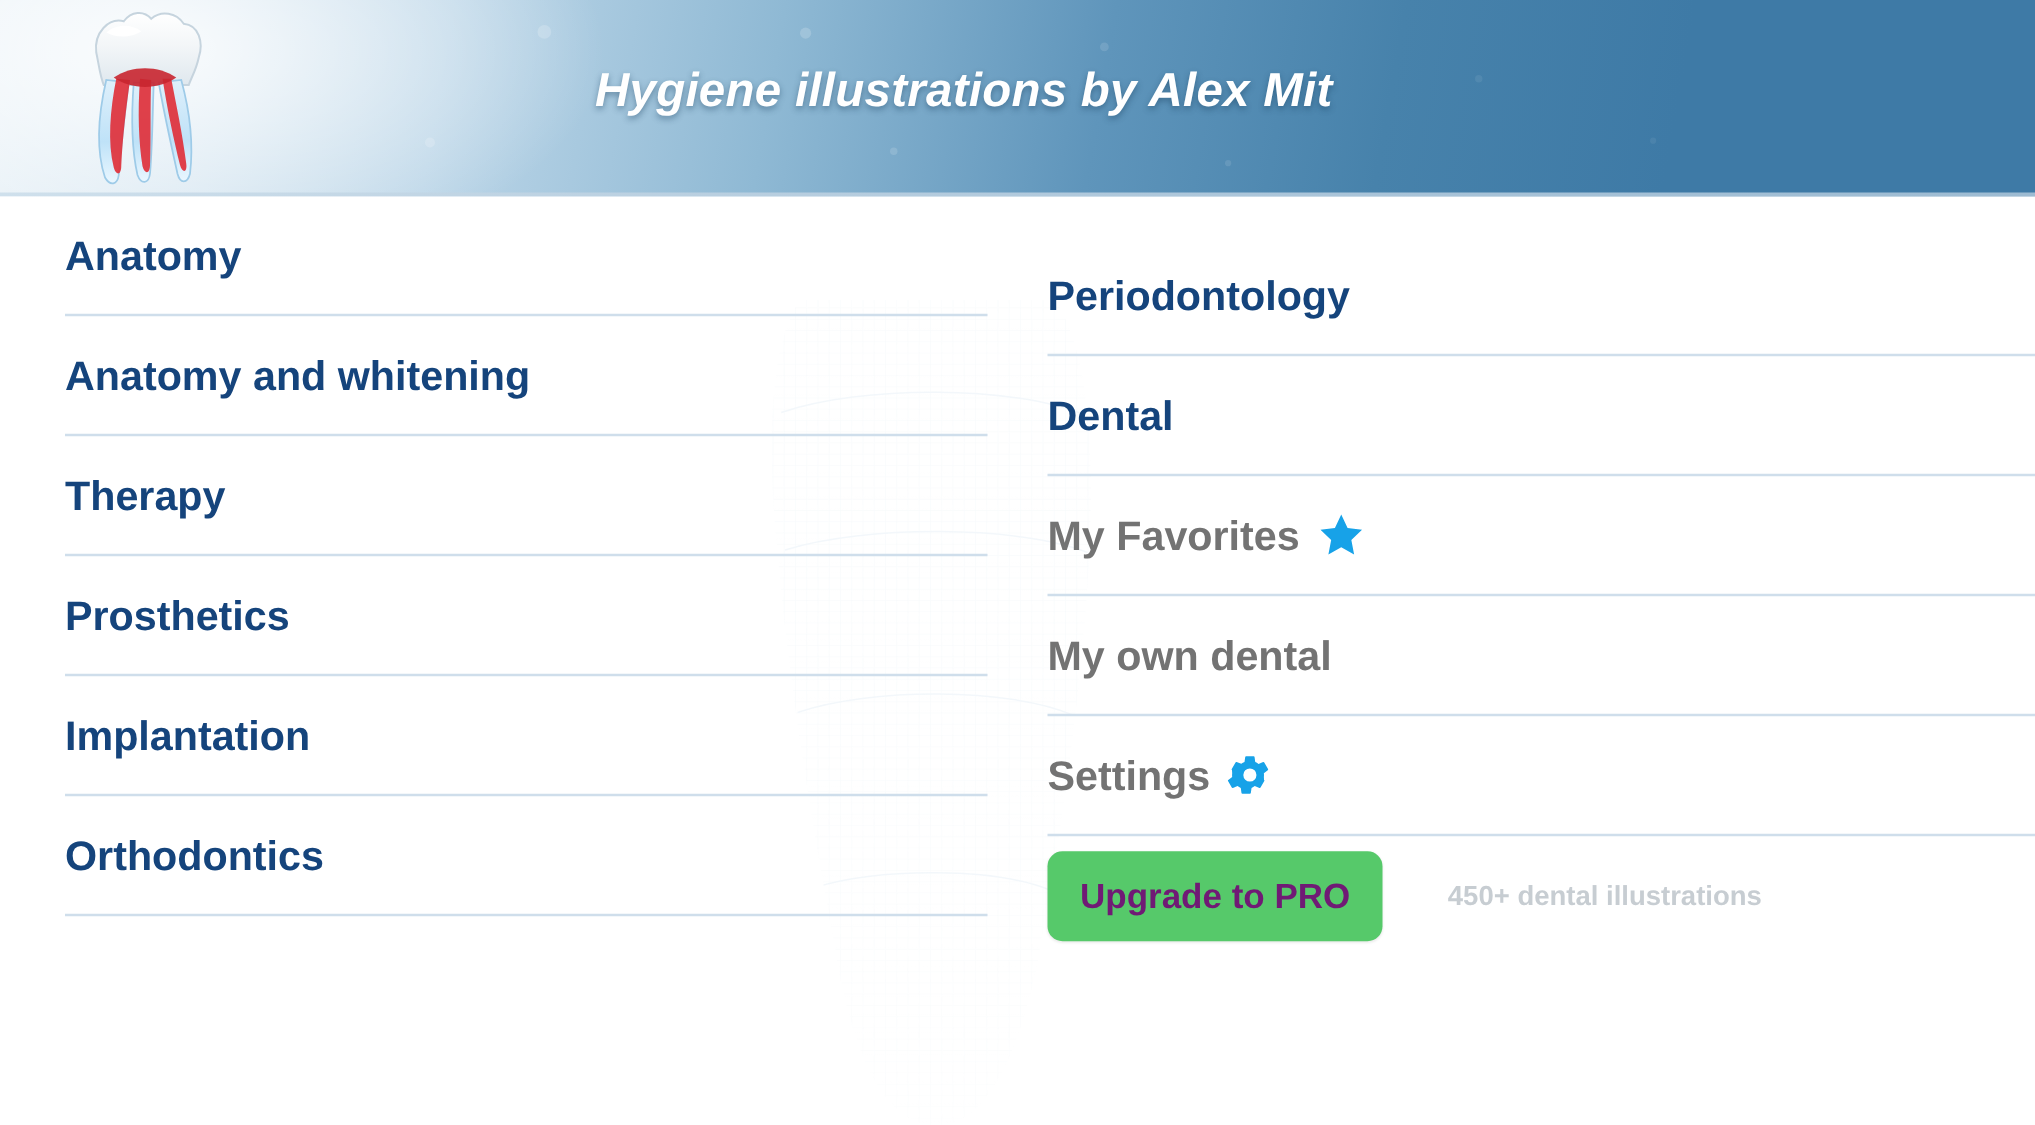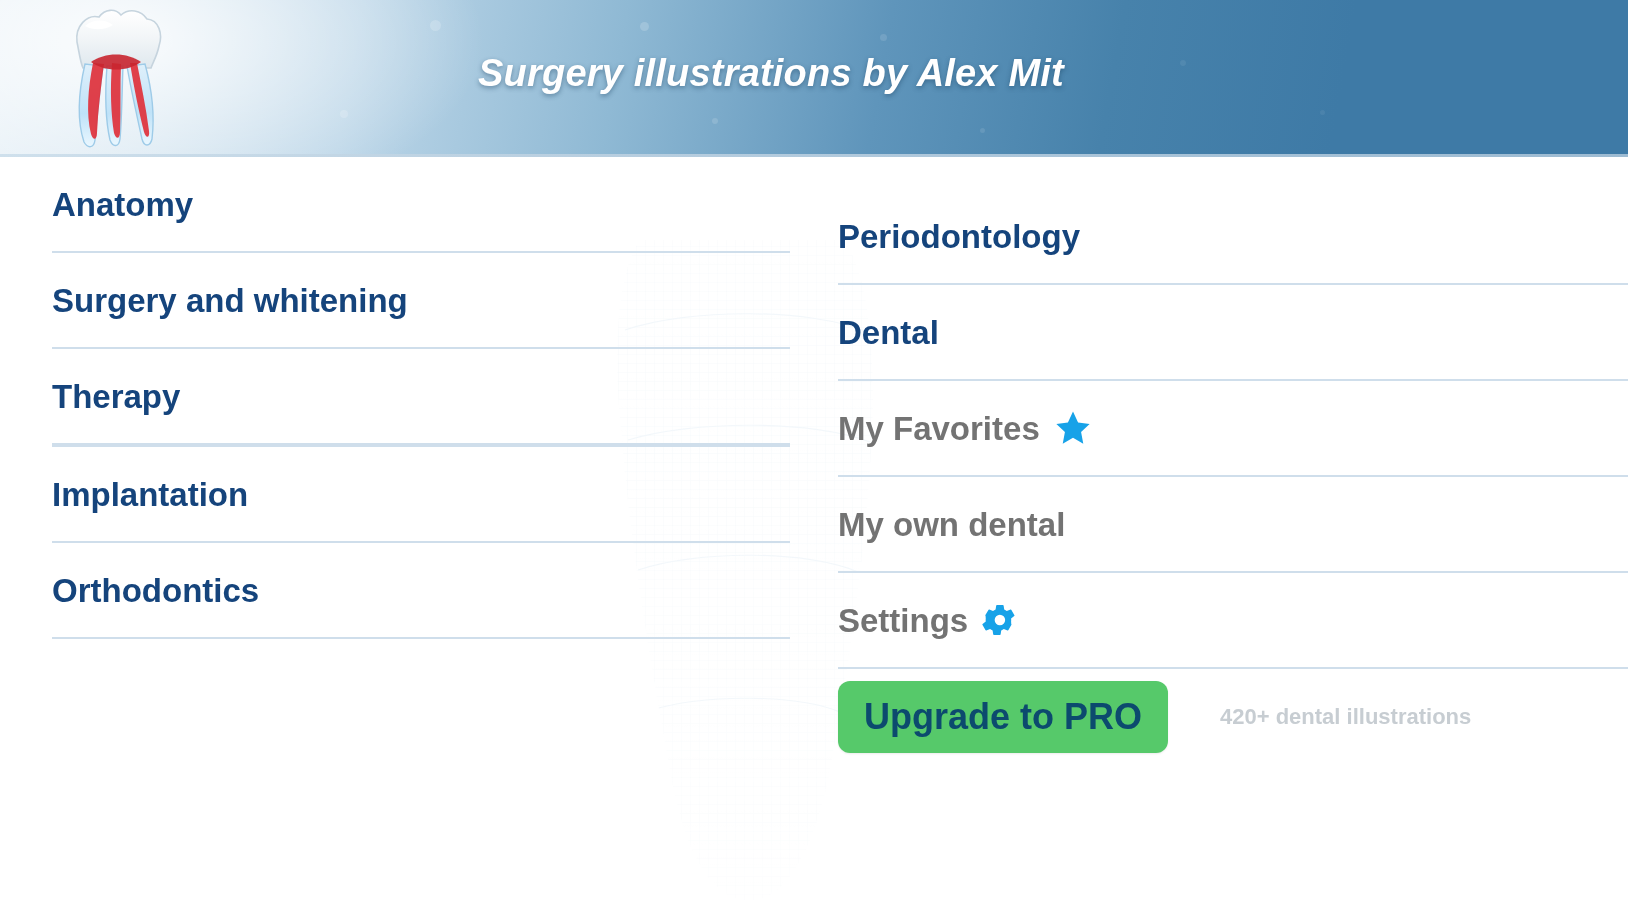--- a/index.html
+++ b/index.html
@@ -94,25 +94,25 @@
 
   
   #pro-row{
     position:relative;
     height:96px;
     display:flex;
     align-items:center;
   }
   #upgrade-btn{
     background:#56c96a;
-    color:#0c4a6e;
+    color:#701a75;
     border:none;
     border-radius:12px;
     font-family:"Liberation Sans", sans-serif;
-    font-size:36px;
+    font-size:28px;
     font-weight:bold;
     padding:0 26px;
     height:72px;
     line-height:72px;
     white-space:nowrap;
     cursor:pointer;
     box-shadow:0 1px 2px rgba(0,0,0,0.08);
   }
   #pro-note{
     margin-left:52px;
@@ -159,21 +159,21 @@
       <path d="M50 60 C48 86 48 112 53 134 C56 142 62 141 63 133 C65 110 65 84 66 60 Z" fill="url(#rootG)" stroke="#9ecbe8" stroke-width="1.4"></path>
       <path d="M70 60 C74 84 80 110 85 133 C87 141 93 141 95 133 C98 108 94 80 88 58 Z" fill="url(#rootG)" stroke="#9ecbe8" stroke-width="1.4"></path>
 
       <path d="M36 57 C31 82 29 108 34 128 C36 135 40 134 40 127 C41 104 44 80 47 58 Z" fill="#e0313b" opacity="0.92"></path>
       <path d="M55 57 C53 84 54 108 57 127 C59 134 63 133 63 126 C64 104 63 80 64 58 Z" fill="#e0313b" opacity="0.92"></path>
       <path d="M73 57 C77 82 82 106 87 126 C89 133 93 132 92 125 C89 101 84 78 80 57 Z" fill="#e0313b" opacity="0.92"></path>
       <path d="M34 56 C48 46 70 46 84 56 C70 66 48 66 34 56 Z" fill="#c8252f" opacity="0.9"></path>
     </svg>
   </div>
 
-  <div id="title">Surgery illustrations by Alex Mit</div>
+  <div id="title">Hygiene illustrations by Alex Mit</div>
 </div>
 <div id="header-underline"></div>
 
 <div id="watermark">
   <svg width="330" height="700" viewBox="0 0 330 700" xmlns="http://www.w3.org/2000/svg">
     <defs>
       <pattern id="mesh" width="9" height="9" patternUnits="userSpaceOnUse">
         <path d="M0 0 L9 0 M0 0 L0 9" stroke="#b9d2e2" stroke-width="0.9" fill="none" opacity="0.55"></path>
       </pattern>
       <linearGradient id="wmFade" x1="0" y1="0" x2="0" y2="1">
@@ -200,29 +200,32 @@
 <div id="menu">
 
   <div class="col" id="col-left">
 
     <div class="menu-item">
       <span class="label">Anatomy</span>
     </div>
     <div class="divider"></div>
 
     <div class="menu-item">
-      <span class="label">Surgery and whitening</span>
+      <span class="label">Anatomy and whitening</span>
     </div>
     <div class="divider"></div>
 
     <div class="menu-item">
       <span class="label">Therapy</span>
     </div>
     <div class="divider"></div>
 
+    <div class="menu-item">
+      <span class="label">Prosthetics</span>
+    </div>
     <div class="divider"></div>
 
     <div class="menu-item">
       <span class="label">Implantation</span>
     </div>
     <div class="divider"></div>
 
     <div class="menu-item">
       <span class="label">Orthodontics</span>
     </div>
@@ -262,17 +265,17 @@
       <span class="row-icon">
         <svg width="36" height="36" viewBox="0 0 24 24" xmlns="http://www.w3.org/2000/svg">
           <path fill="#17a2e8" d="M19.4 13a7.6 7.6 0 0 0 .06-1 7.6 7.6 0 0 0-.07-1l2.1-1.6a.5.5 0 0 0 .12-.64l-2-3.46a.5.5 0 0 0-.6-.22l-2.48 1a7.3 7.3 0 0 0-1.72-1l-.38-2.64A.5.5 0 0 0 13.94 2h-4a.5.5 0 0 0-.49.42L9.07 5.06a7.6 7.6 0 0 0-1.72 1l-2.48-1a.5.5 0 0 0-.6.22l-2 3.46a.49.49 0 0 0 .12.64L2.5 11a7.93 7.93 0 0 0 0 2L.4 14.6a.5.5 0 0 0-.12.64l2 3.46a.5.5 0 0 0 .6.22l2.48-1a7.3 7.3 0 0 0 1.72 1l.38 2.64a.5.5 0 0 0 .49.42h4a.5.5 0 0 0 .49-.42l.38-2.64a7.6 7.6 0 0 0 1.72-1l2.48 1a.5.5 0 0 0 .6-.22l2-3.46a.5.5 0 0 0-.12-.64zM11.94 15.5A3.5 3.5 0 1 1 15.44 12a3.5 3.5 0 0 1-3.5 3.5z"></path>
         </svg>
       </span>
     </div>
     <div class="divider"></div>
 
     <div id="pro-row">
       <button id="upgrade-btn">Upgrade to PRO</button>
-      <span id="pro-note">420+ dental illustrations</span>
+      <span id="pro-note">450+ dental illustrations</span>
     </div>
 
   </div>
 </div>
 
 </body></html>

